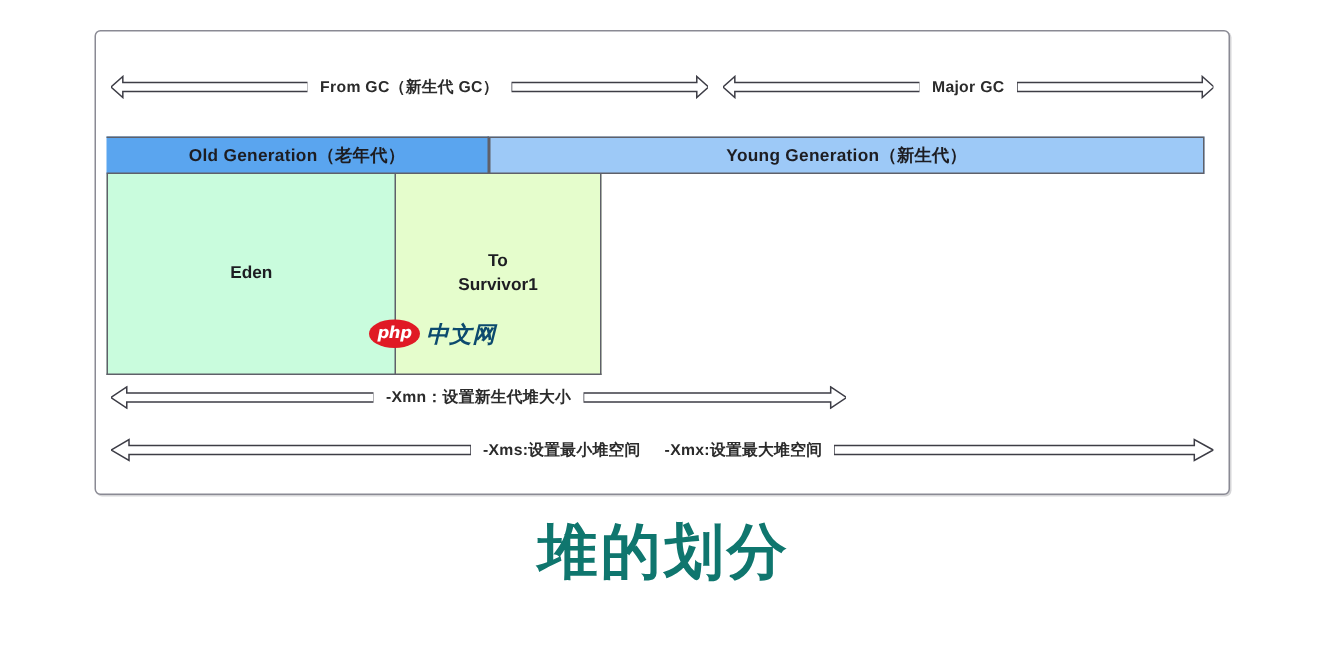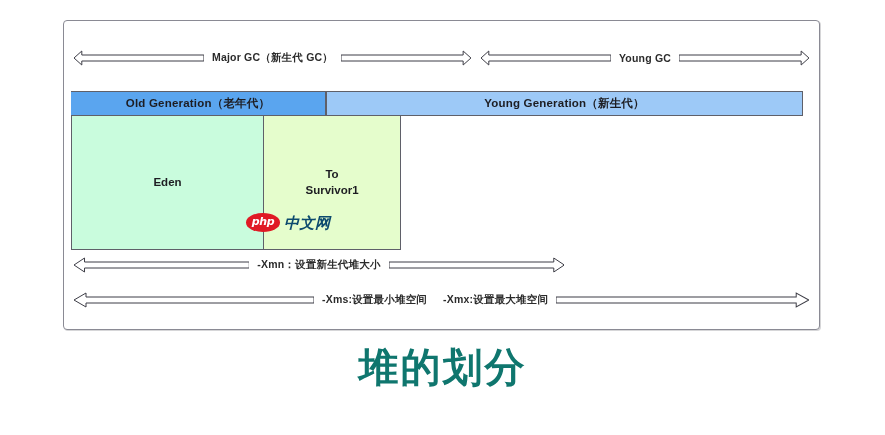--- a/index.html
+++ b/index.html
@@ -165,37 +165,37 @@
   <div class="arrow-row" style="top:26px;">
 
     <div class="arrow-seg" style="flex:0 0 10px;"></div>
 
     <div class="arrow-seg">
       <svg viewBox="0 0 200 16" preserveAspectRatio="none">
         <polygon points="0,8 12,1 12,5 200,5 200,11 12,11 12,15" fill="#ffffff" stroke="#3d3d46" stroke-width="1" vector-effect="non-scaling-stroke"></polygon>
       </svg>
     </div>
 
-    <div class="arrow-label">Major GC（新生代 GC）</div>
+    <div class="arrow-label">From GC（新生代 GC）</div>
 
     <div class="arrow-seg">
       <svg viewBox="0 0 200 16" preserveAspectRatio="none">
         <polygon points="200,8 188,1 188,5 0,5 0,11 188,11 188,15" fill="#ffffff" stroke="#3d3d46" stroke-width="1" vector-effect="non-scaling-stroke"></polygon>
       </svg>
     </div>
 
     <div class="arrow-seg" style="flex:0 0 4px;"></div>
 
     <div class="arrow-seg">
       <svg viewBox="0 0 200 16" preserveAspectRatio="none">
         <polygon points="0,8 12,1 12,5 200,5 200,11 12,11 12,15" fill="#ffffff" stroke="#3d3d46" stroke-width="1" vector-effect="non-scaling-stroke"></polygon>
       </svg>
     </div>
 
-    <div class="arrow-label">Young GC</div>
+    <div class="arrow-label">Major GC</div>
 
     <div class="arrow-seg">
       <svg viewBox="0 0 200 16" preserveAspectRatio="none">
         <polygon points="200,8 188,1 188,5 0,5 0,11 188,11 188,15" fill="#ffffff" stroke="#3d3d46" stroke-width="1" vector-effect="non-scaling-stroke"></polygon>
       </svg>
     </div>
 
     <div class="arrow-seg" style="flex:0 0 10px;"></div>
   </div>
 

